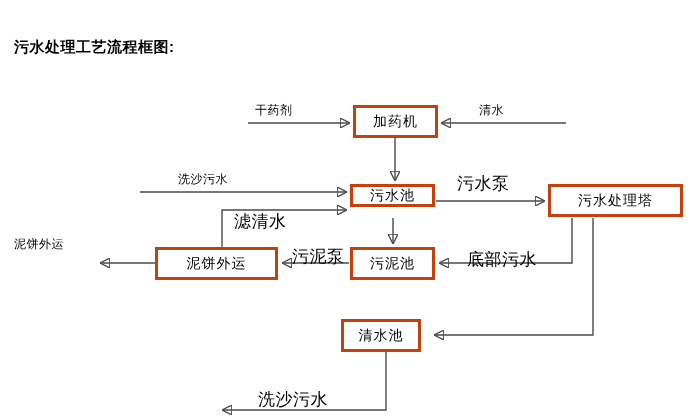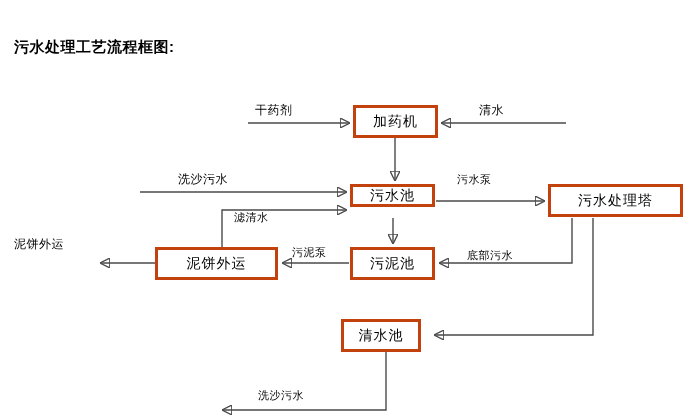--- a/index.html
+++ b/index.html
@@ -34,21 +34,21 @@
     color: #000000;
     font-size: 14px;
     display: flex;
     align-items: center;
     justify-content: center;
     white-space: nowrap;
     letter-spacing: 1px;
   }
   .edge-label {
     position: absolute;
-    font-size: 11px;
+    font-size: 17px;
     color: #000000;
     white-space: nowrap;
     letter-spacing: 0.5px;
     font-family: Liberation Mono, monospace;
   }
   .io-label {
     position: absolute;
     font-size: 12px;
     color: #000000;
     white-space: nowrap;

